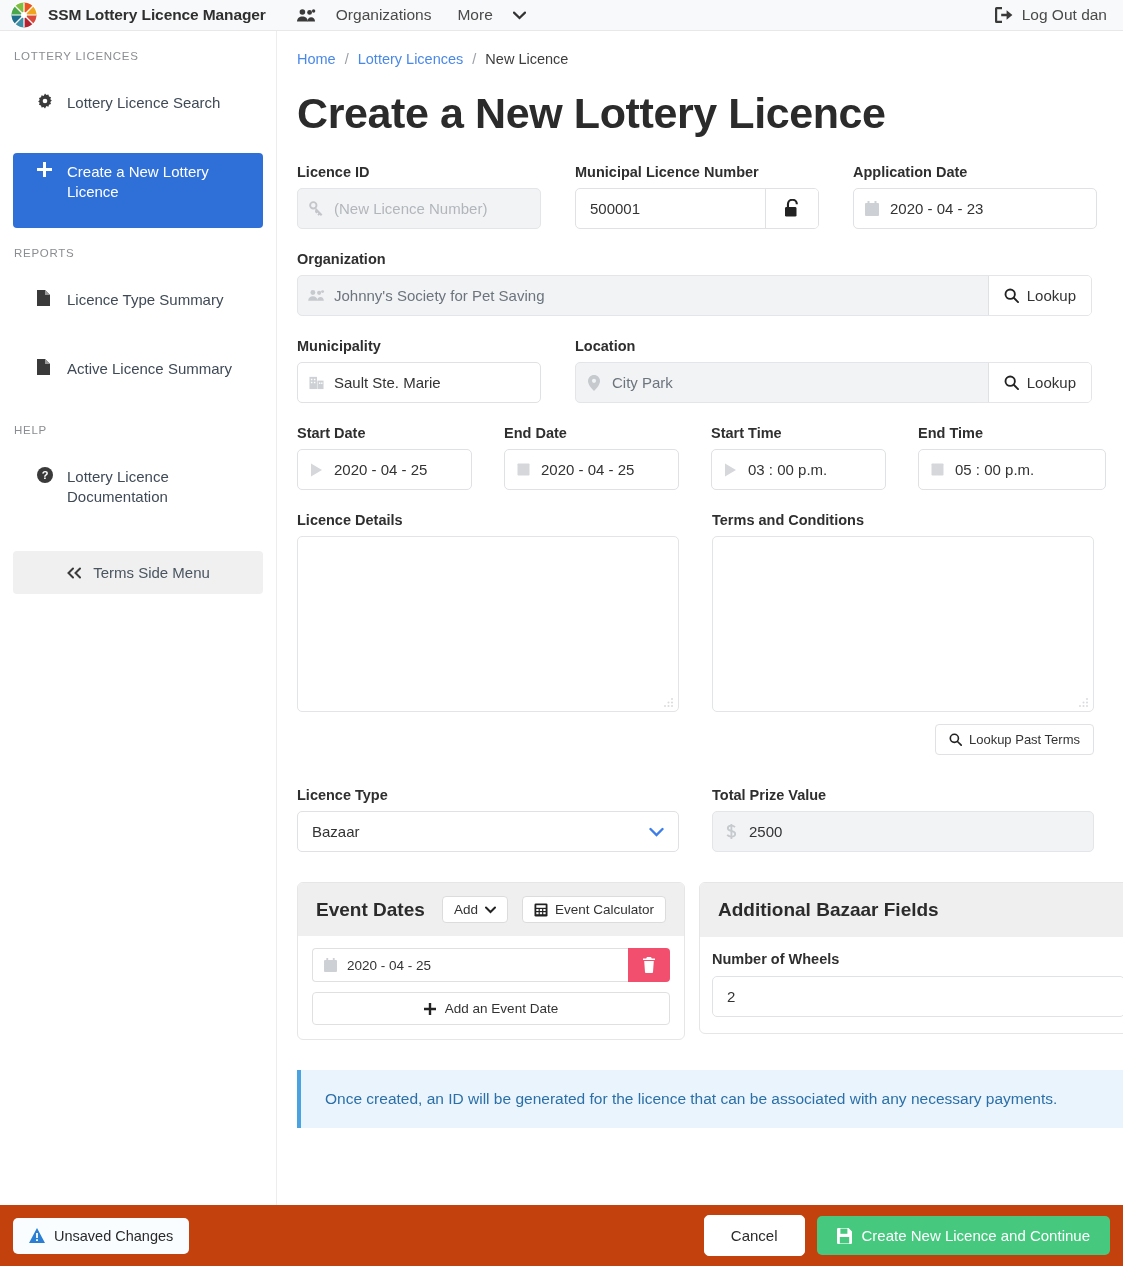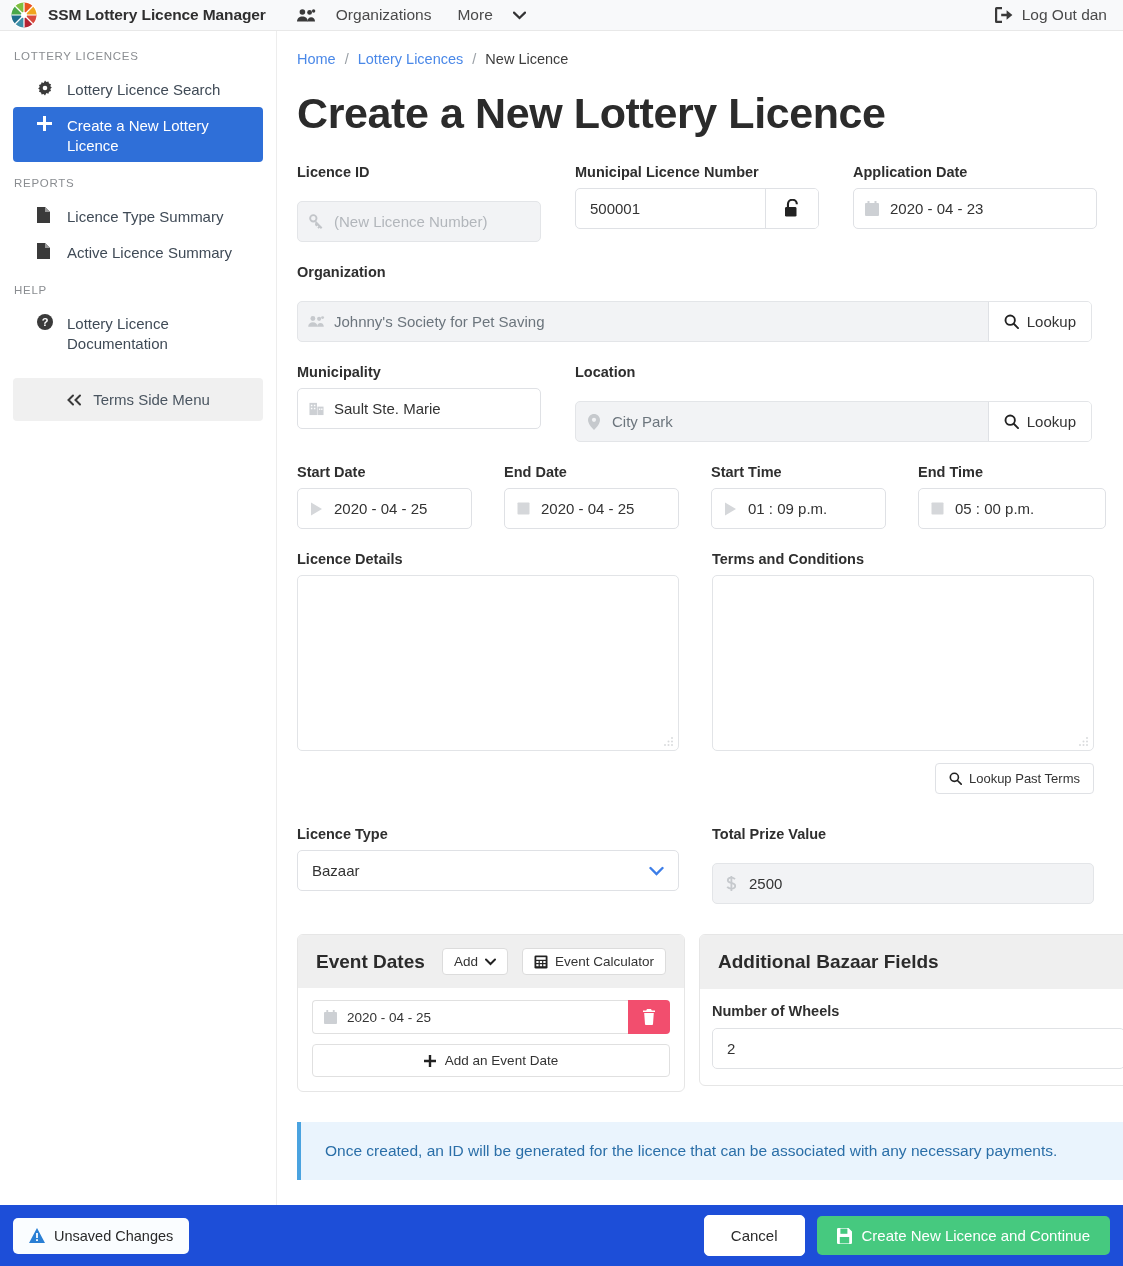--- a/index.html
+++ b/index.html
@@ -41,23 +41,23 @@
     flex: 1; padding: 0 24px 0 20px; position: relative;
   }
 
   
   .side-head {
     font-size: 11.5px; letter-spacing: 0.7px; color: #8a8d91;
     padding: 5px 0 8px 14px; text-transform: uppercase;
   }
   .side-item {
     display: flex; align-items: flex-start; gap: 12px;
-    padding: 9px 14px 6px 24px;
+    padding: 9px 14px 26px 24px;
     font-size: 15px; color: #3f4a56; cursor: pointer;
-    border-radius: 4px; margin: 1px 13px;
+    border-radius: 4px; margin: 14px 13px;
     line-height: 20px;
   }
   .side-item .ico { width: 18px; flex: none; text-align: center; color: #3a3a3a; font-size: 15px; line-height: 20px; }
   .side-item.active { background: #2f6fd8; color: #fff; }
   .side-item.active .ico { color: #fff; }
   .side-label { flex: 1; }
   .hide-menu {
     margin: 18px 13px 0 13px;
     background: #f0f0f0;
     border-radius: 4px;
@@ -82,21 +82,21 @@
   
   .row { display: flex; gap: 34px; margin-bottom: 22px; }
   .fg { display: flex; flex-direction: column; }
   label.flab { font-size: 14.5px; font-weight: bold; color: #2f2f2f; margin-bottom: 8px; }
 
   .ctrl {
     display: flex; align-items: stretch;
     border: 1px solid #dfe1e5; border-radius: 5px;
     background: #fff; height: 41px; overflow: hidden;
   }
-  .ctrl.disabled { background: #f2f3f5; border-color: #e3e5e8; margin-top: 13px; }
+  .ctrl.disabled { background: #f2f3f5; border-color: #e3e5e8; }
   .ctrl .pre {
     display: flex; align-items: center; justify-content: center;
     width: 36px; flex: none; color: #c6c9cd; font-size: 15px;
   }
   .ctrl .val {
     display: flex; align-items: center;
     font-size: 15px; color: #333; padding-right: 12px; flex: 1;
     white-space: nowrap; overflow: hidden;
   }
   .ctrl .val.pad { padding-left: 14px; }
@@ -172,21 +172,21 @@
   
   .alert {
     background: #eaf4fd; border-left: 4px solid #4aa3e0;
     padding: 20px 24px; font-size: 15.5px; color: #2b6fa8;
     margin-top: 30px;
   }
 
   
   .footer {
     position: absolute; left: 0; right: 0; bottom: 0; height: 61px;
-    background: #1d4ed8; display: flex; align-items: center; padding: 0 13px;
+    background: #c2410c; display: flex; align-items: center; padding: 0 13px;
   }
   .unsaved {
     display: inline-flex; align-items: center; gap: 9px;
     background: #fafdff; border-radius: 5px; padding: 10px 16px;
     font-size: 14.5px; color: #2a2a2a; cursor: pointer;
   }
   .foot-right { margin-left: auto; display: flex; align-items: center; gap: 12px; }
   .btn-cancel {
     background: #fff; border: 1px solid #fff; border-radius: 5px;
     padding: 11px 26px; font-size: 15px; color: #2b2b2b; cursor: pointer;
@@ -484,21 +484,21 @@
         </div>
 
         <div class="fg" style="width:175px">
           <label class="flab">Start Time</label>
           <div class="ctrl">
             <span class="pre">
               <svg width="13" height="14" viewBox="0 0 13 14" fill="#d5d7da">
                   <path d="M1 0.5 12 7 1 13.5z"></path>
                 </svg>
             </span>
-            <span class="val">01 : 09   p.m.</span>
+            <span class="val">03 : 00   p.m.</span>
           </div>
         </div>
 
         <div class="fg" style="width:188px">
           <label class="flab">End Time</label>
           <div class="ctrl">
             <span class="pre">
               <svg width="13" height="13" viewBox="0 0 13 13" fill="#d5d7da">
                   <rect x="0.5" y="0.5" width="12" height="12" rx="0.8"></rect>
                 </svg>

